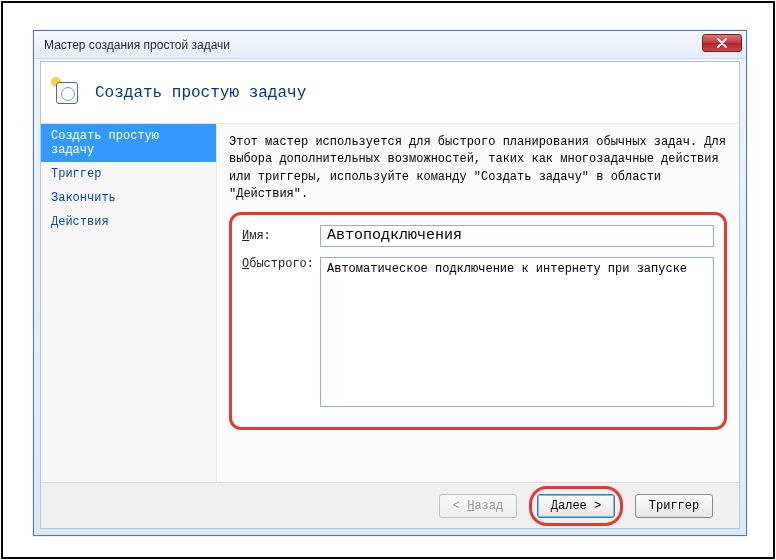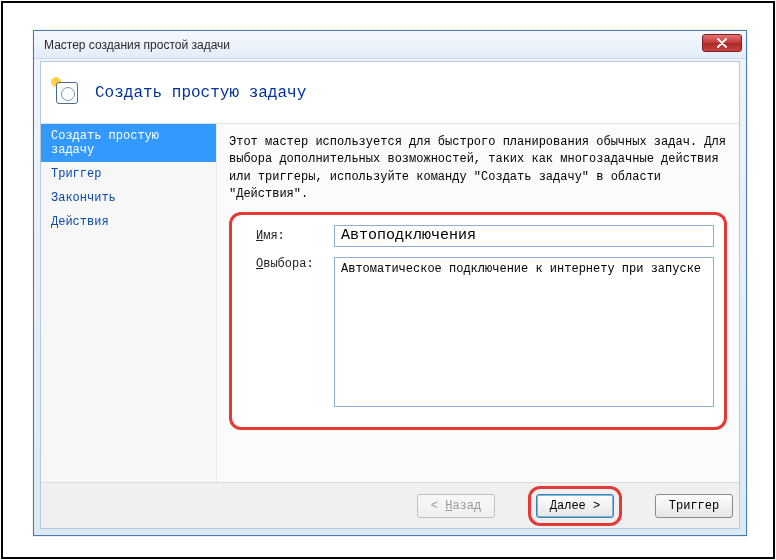--- a/index.html
+++ b/index.html
@@ -109,21 +109,21 @@
 .intro {
   font-size: 12px;
   color: #000000;
   line-height: 1.45;
   margin-bottom: 8px;
 }
 .form-area {
   position: relative;
   border: 3px solid #e53935;
   border-radius: 12px;
-  padding: 10px 10px 10px 24px;
+  padding: 10px 10px 10px 10px;
   background: #fff;
 }
 .form-row { display: flex; margin-bottom: 10px; }
 .form-row.top { align-items: center; }
 .form-label {
   width: 78px;
   font-size: 12px;
   color: #222;
 }
 .underline { text-decoration: underline; }
@@ -148,43 +148,43 @@
 }
 .footer {
   position: absolute;
   left: 0; right: 0; bottom: 0;
   height: 46px;
   background: #f0f0f0;
   border-top: 1px solid #dcdcdc;
   display: flex;
   align-items: center;
   justify-content: flex-end;
-  padding: 0 6px;
-  gap: 20px;
+  padding: 0 26px;
+  gap: 10px;
 }
 .btn {
   min-width: 78px; height: 24px;
   border: 1px solid #8a8a8a;
   background: linear-gradient(#fdfdfd, #e6e6e6);
   border-radius: 3px;
   font-family: inherit; font-size: 12px;
   padding: 0 12px;
   cursor: pointer;
 }
 .btn[disabled] {
   color: #9a9a9a;
   border-color: #c0c0c0;
   background: linear-gradient(#f8f8f8, #efefef);
   cursor: default;
 }
 .btn-highlight-wrap {
   border: 3px solid #e53935;
-  border-radius: 12px;
+  border-radius: 18px;
   padding: 5px;
-  margin: -5px 13px;
+  margin: -5px 2px;
 }
 .btn-primary {
   border: 1px solid #3c7fb1;
   box-shadow: 0 0 0 1px #7fb6e0 inset;
 }
 </style>
 </head>
 <body>
 
 <div class="outer-frame">
@@ -228,21 +228,21 @@
 
           <div class="form-area">
             <div class="form-row top">
               <div class="form-label">
                 <span class="underline">И</span><span>мя:</span>
               </div>
               <input type="text" class="text-input" value="Автоподключения" style="">
             </div>
             <div class="form-row">
               <div class="form-label">
-                <span class="underline">О</span><span>выбора:</span>
+                <span class="underline">О</span><span>быстрого:</span>
               </div>
               <textarea class="textarea" style="">Автоматическое подключение к интернету при запуске</textarea>
             </div>
           </div>
         </div>
       </div>
 
       <div class="footer">
         <button class="btn" disabled="">
           <span>&lt; </span><span class="underline">Н</span><span>азад</span>

